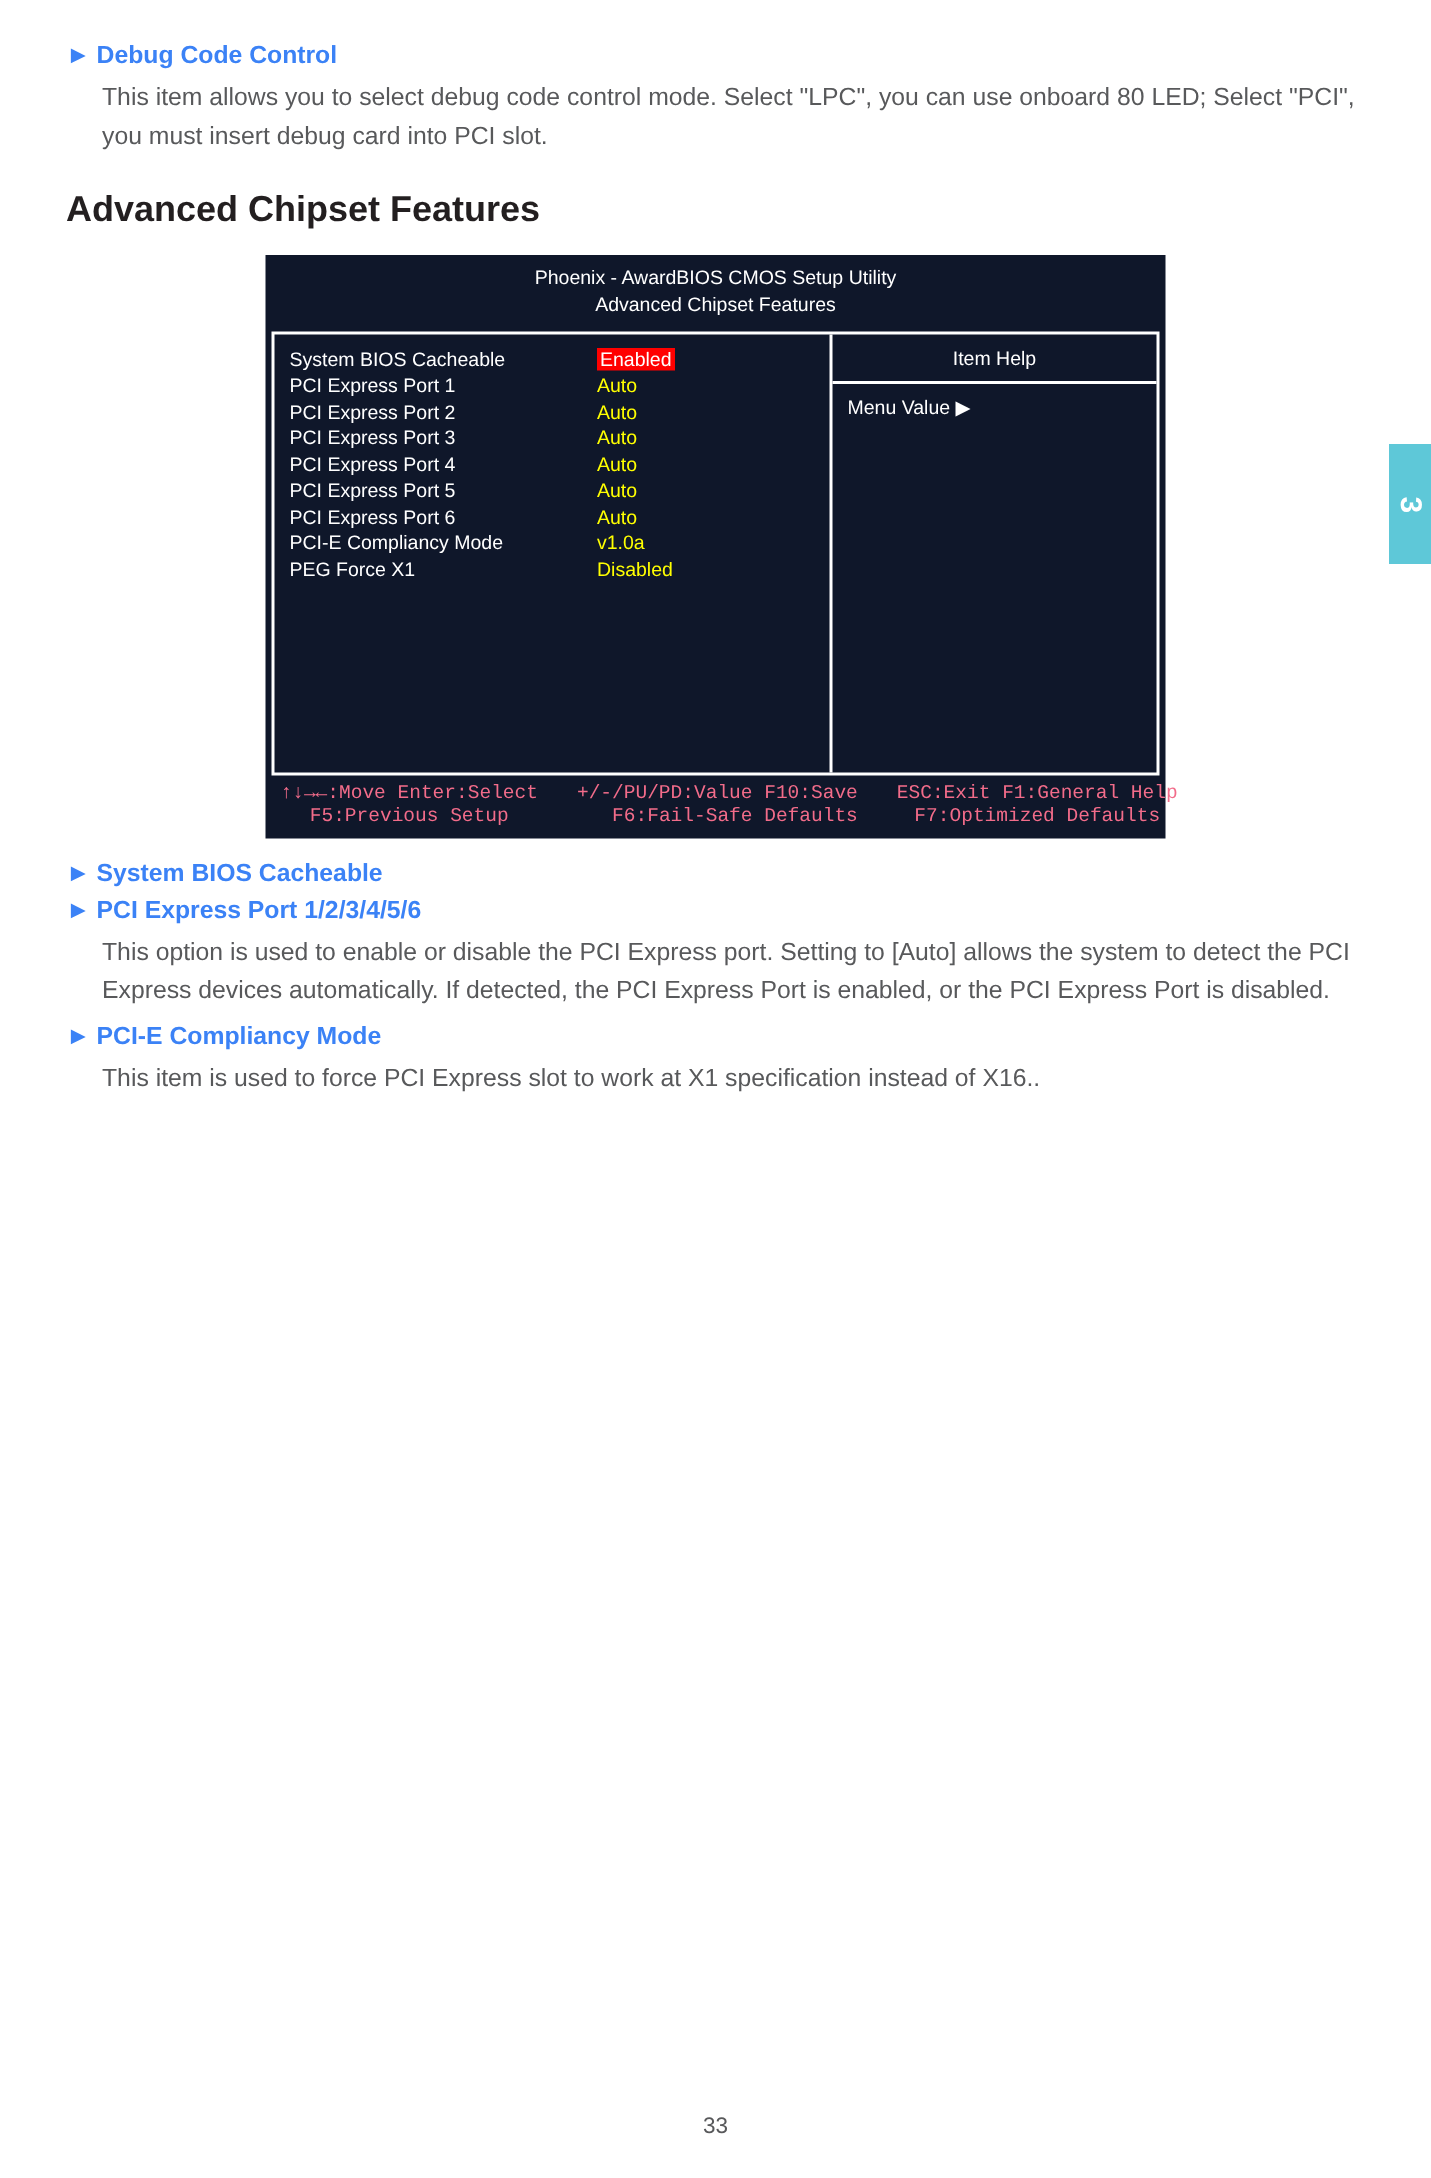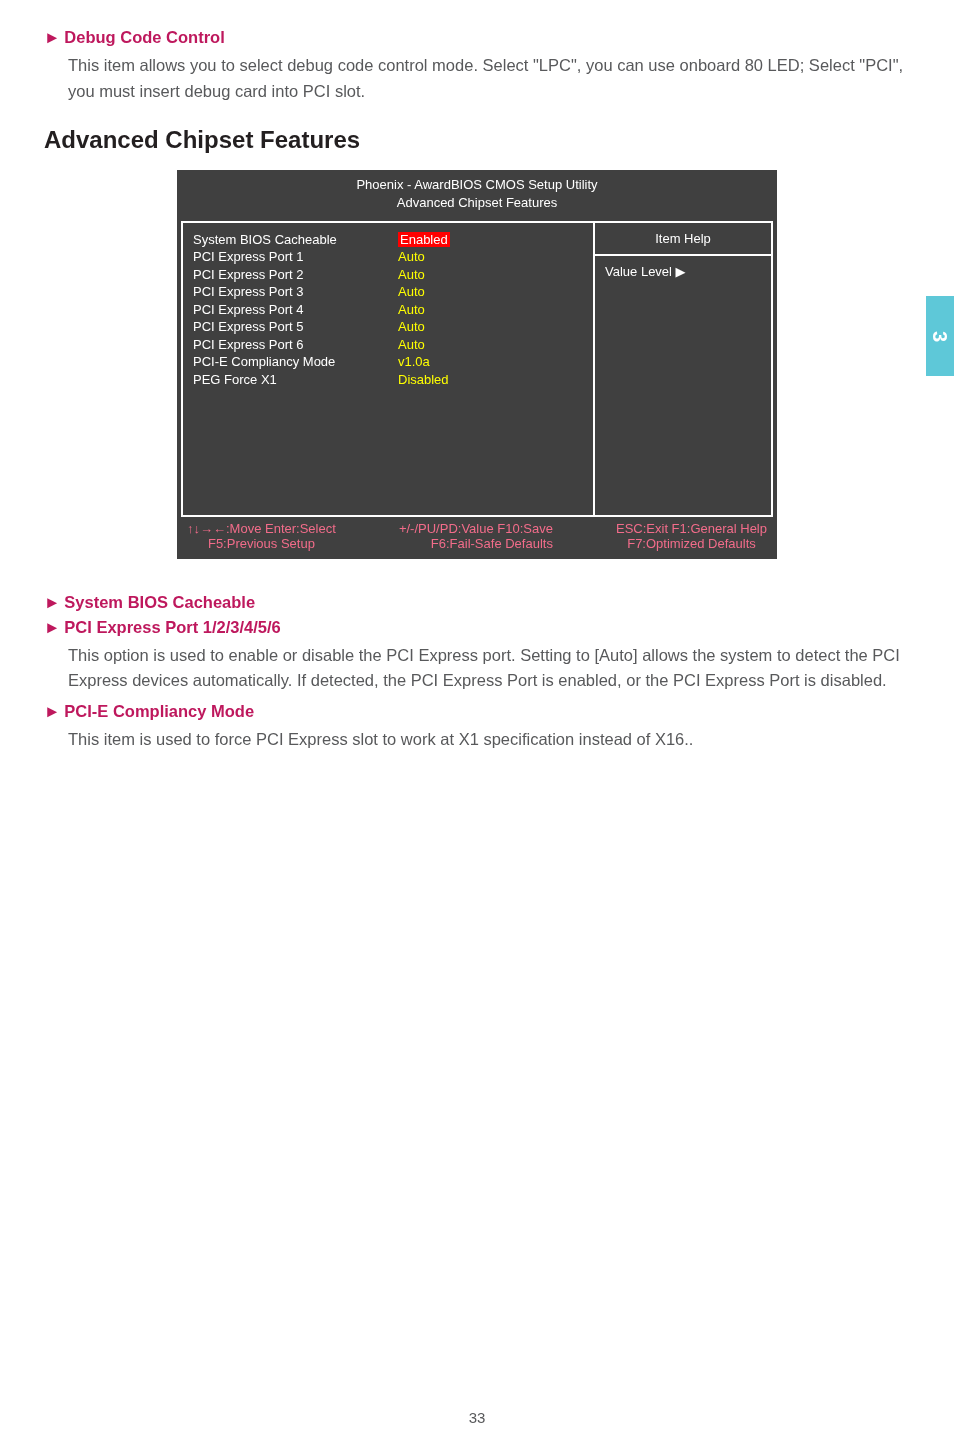--- a/index.html
+++ b/index.html
@@ -7,21 +7,21 @@
     font-family: Arial, Helvetica, sans-serif;
     width: 954px;
     height: 1452px;
     background: #fff;
     color: #58595b;
     position: relative;
     padding: 28px 44px 0 44px;
   }
   .section-item { margin-bottom: 4px; }
   .arrow-heading {
-    color: #be185d;
+    color: #3b82f6;
     font-weight: bold;
     font-size: 16.5px;
     margin-bottom: 6px;
   }
   .arrow-heading .arrow { margin-right: 4px; }
   .body-text {
     color: #58595b;
     font-size: 16.5px;
     line-height: 1.55;
     margin-left: 24px;
@@ -30,22 +30,22 @@
   .h2-title {
     color: #231f20;
     font-size: 24px;
     font-weight: bold;
     margin-top: 22px;
     margin-bottom: 16px;
   }
   
   .bios-wrap {
     width: 600px;
-    margin: 0 auto 34px auto;
-    background: #404040;
+    margin: 0 auto 14px auto;
+    background: #0f172a;
     font-family: Arial, Helvetica, sans-serif;
     font-size: 13px;
     color: #fff;
   }
   .bios-title {
     text-align: center;
     padding: 6px 4px 8px 4px;
     line-height: 1.4;
   }
   .bios-body {
@@ -55,21 +55,21 @@
     border-right-width: 2px;
     margin: 0 4px;
     min-height: 296px;
   }
   .bios-left {
     flex: 1;
     border-right: 2px solid #fff;
     padding: 8px 10px;
   }
   .bios-right {
-    width: 176px;
+    width: 216px;
     padding: 0;
     display: flex;
     flex-direction: column;
   }
   .bios-right-top {
     text-align: center;
     padding: 8px 6px;
     border-bottom: 2px solid #fff;
     color: #fff;
   }
@@ -90,20 +90,21 @@
     padding: 0 2px;
   }
   .bios-footer {
     margin: 0 4px;
     padding: 4px 6px 8px 6px;
     color: #f26c8a;
     font-size: 13px;
     display: flex;
     justify-content: space-between;
     gap: 26px;
+    font-family: Liberation Mono, monospace;
   }
   .bios-footer .col { white-space: nowrap; }
   .side-tab {
     position: absolute;
     right: 0;
     top: 296px;
     width: 28px;
     height: 80px;
     background: #5ec8d8;
     color: #fff;
@@ -178,21 +179,21 @@
         <span class="bios-label">PCI-E Compliancy Mode</span>
         <span class="bios-val">v1.0a</span>
       </div>
       <div class="bios-row">
         <span class="bios-label">PEG Force X1</span>
         <span class="bios-val">Disabled</span>
       </div>
     </div>
     <div class="bios-right">
       <div class="bios-right-top">Item Help</div>
-      <div class="bios-right-bottom">Value Level  ▶</div>
+      <div class="bios-right-bottom">Menu Value  ▶</div>
     </div>
   </div>
   <div class="bios-footer">
     <div class="col">
       <div>↑↓→←:Move   Enter:Select</div>
       <div style="text-align:center">F5:Previous Setup</div>
     </div>
     <div class="col">
       <div>+/-/PU/PD:Value   F10:Save</div>
       <div style="text-align:right">F6:Fail-Safe Defaults</div>

